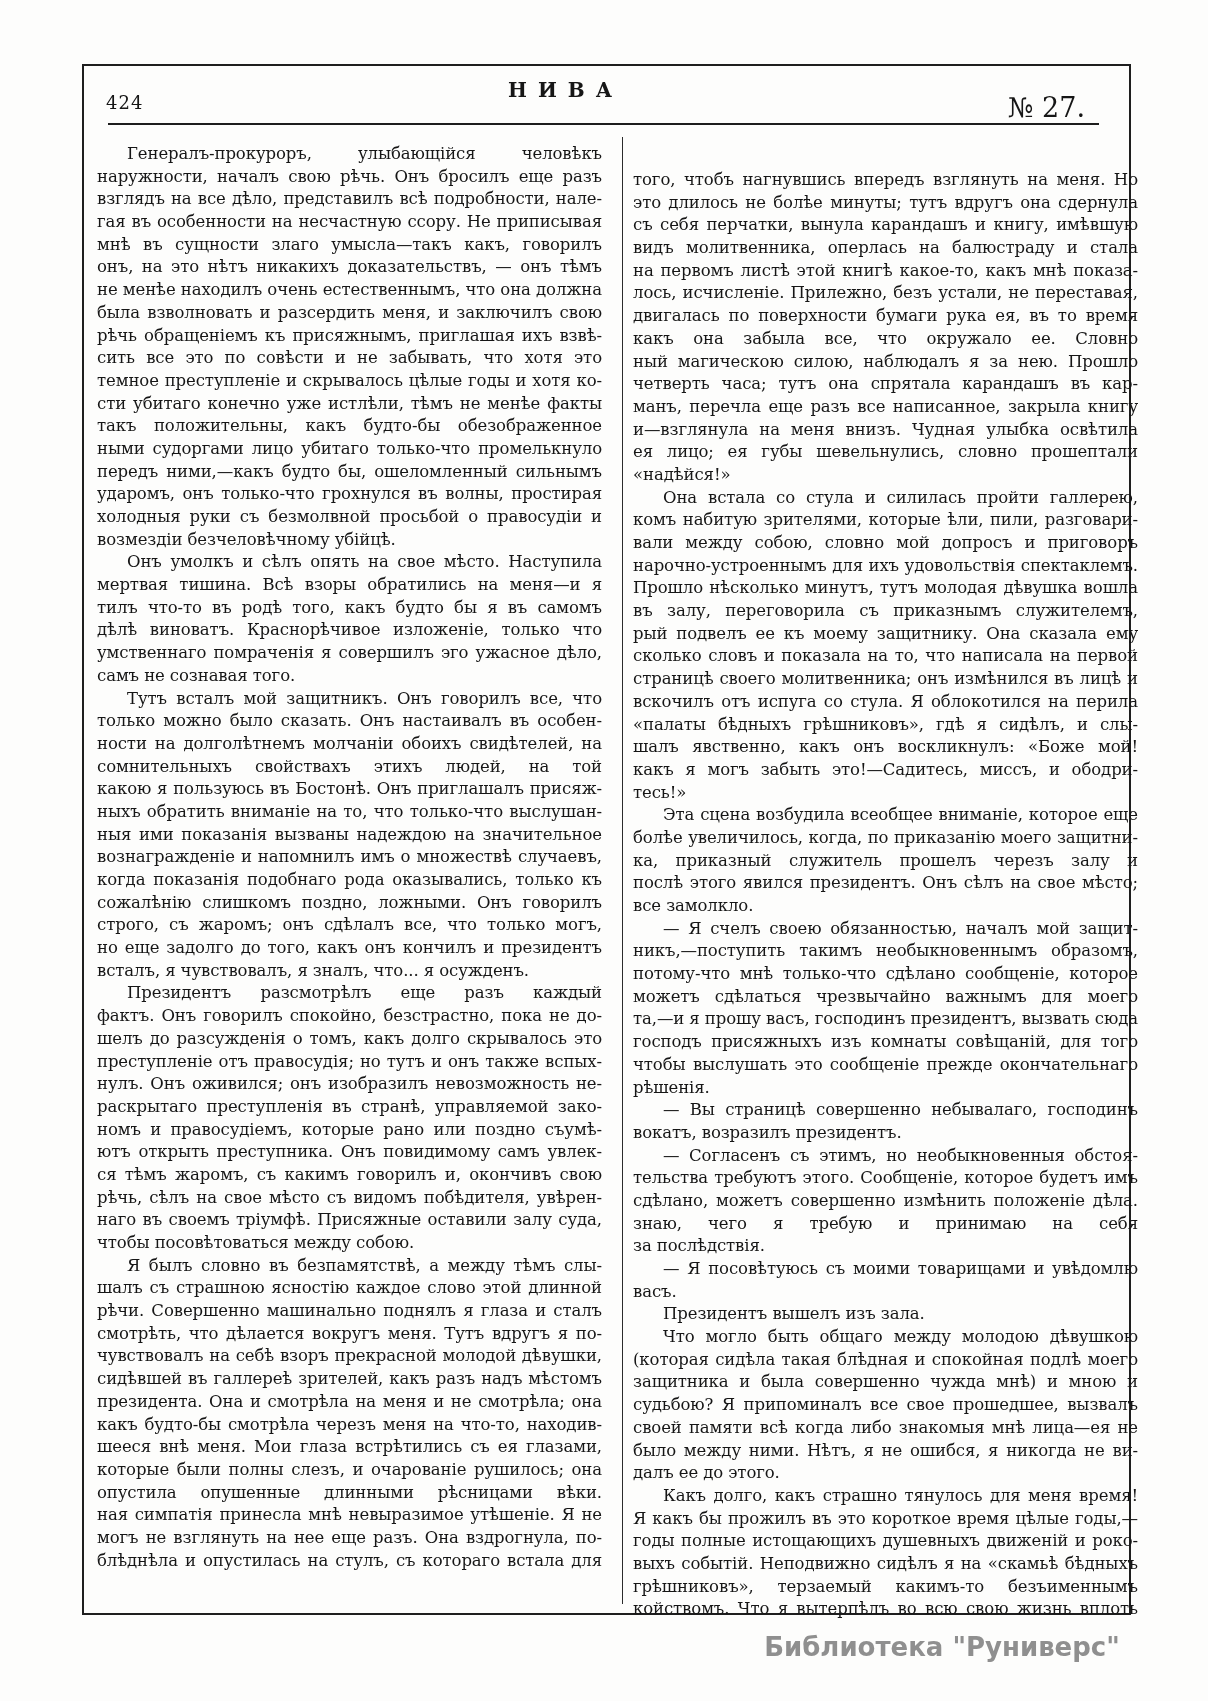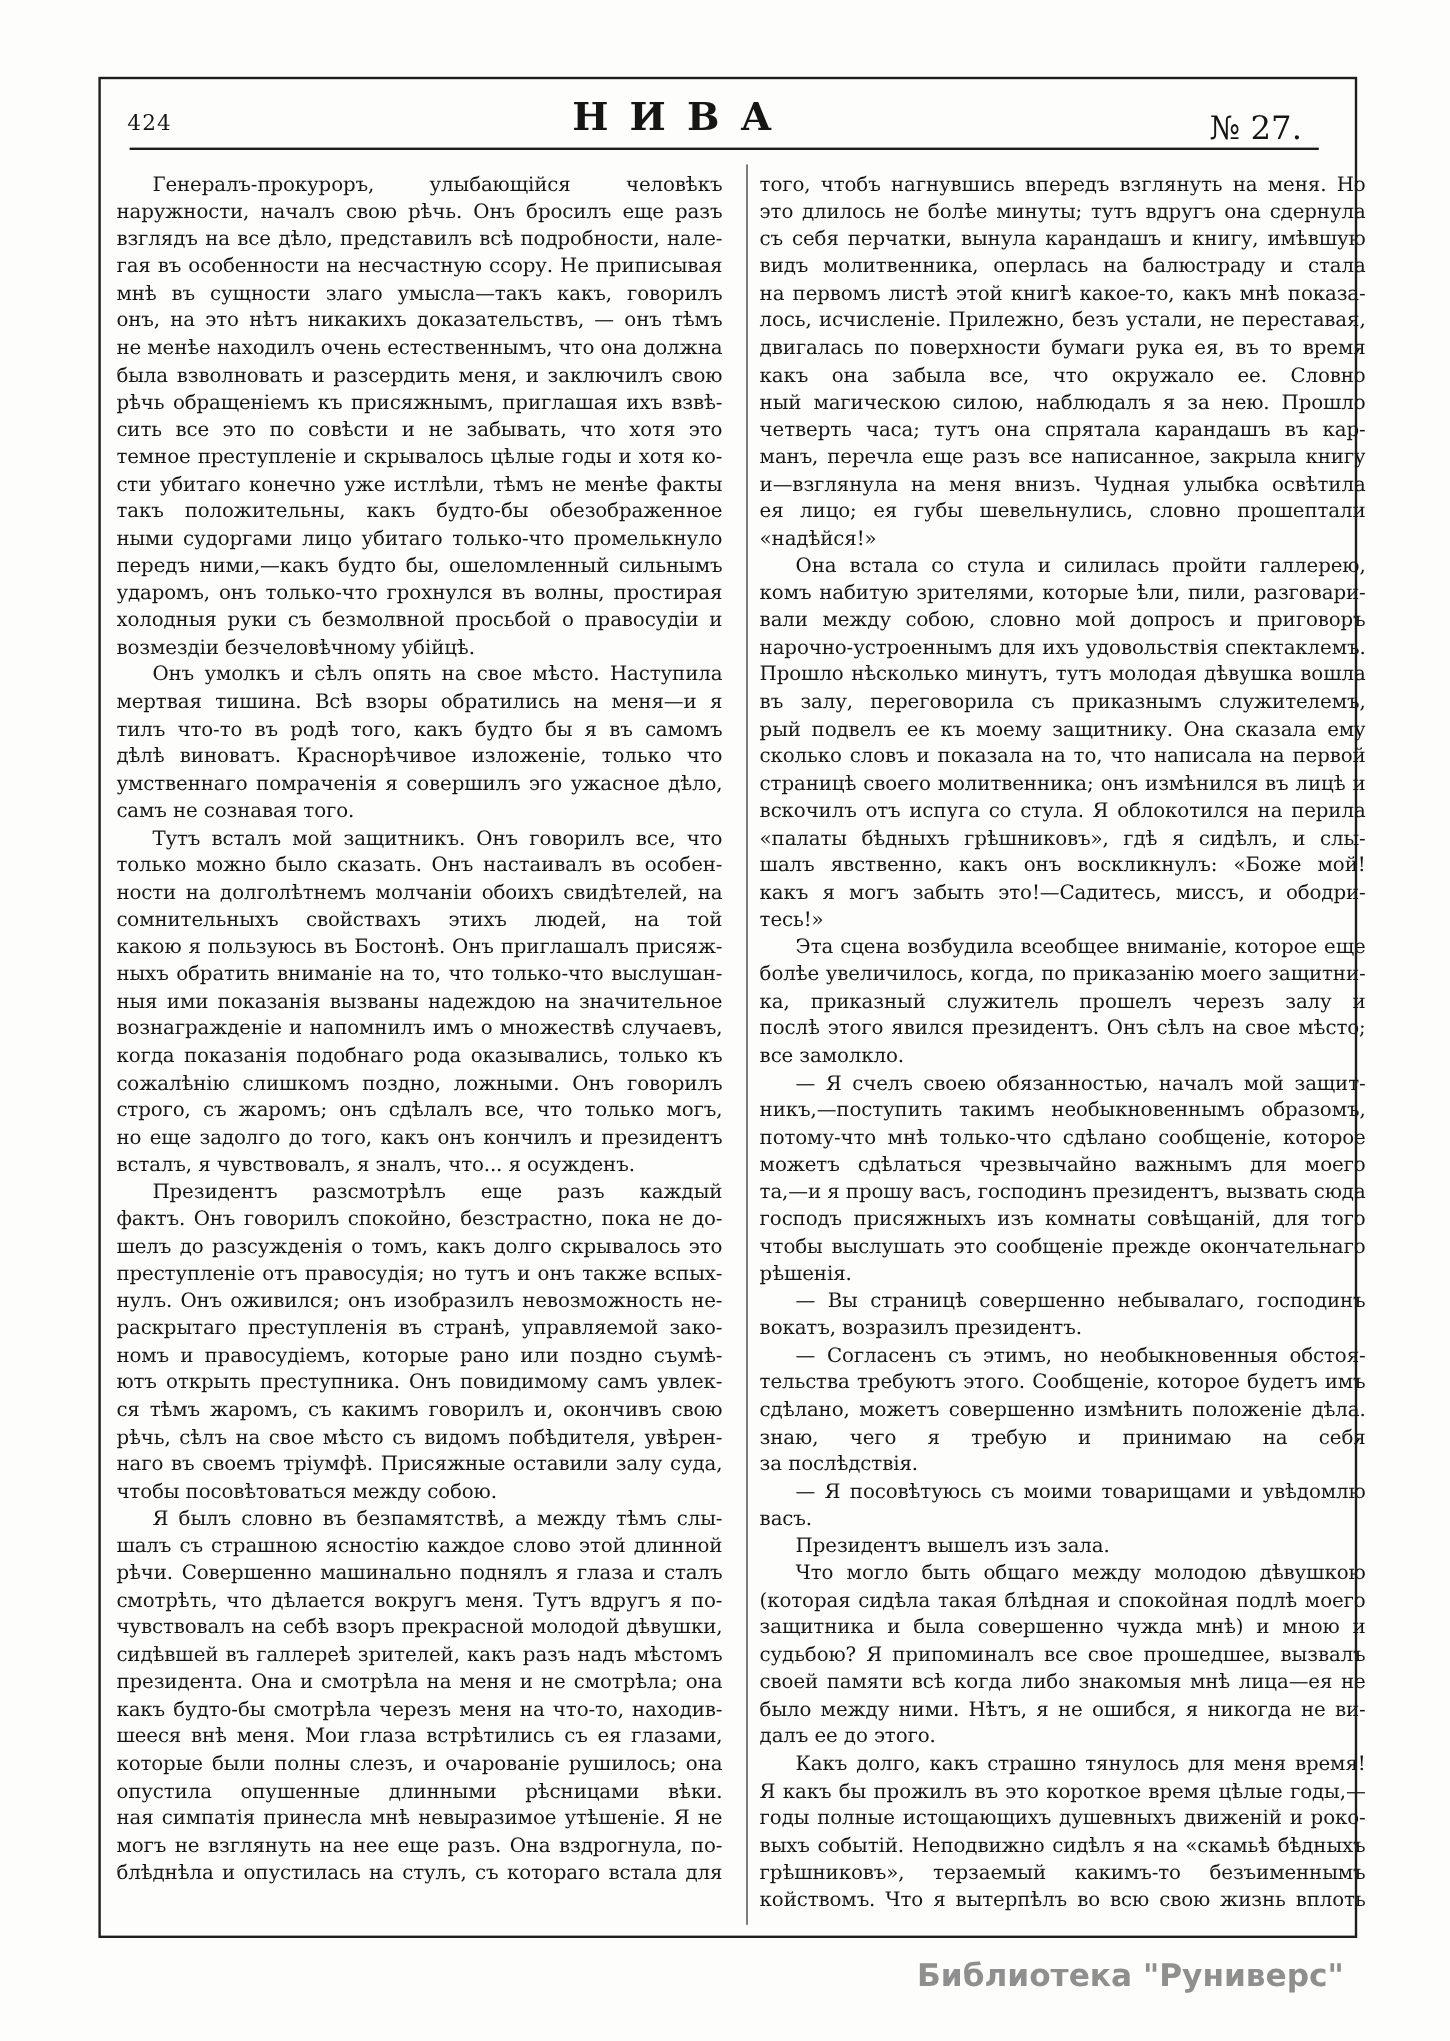--- a/index.html
+++ b/index.html
@@ -23,41 +23,41 @@
     background: #fdfdfc;
     box-sizing: border-box;
   }
   .hdr-pageno {
     position: absolute; left: 22px; top: 26px;
     font-size: 18px; letter-spacing: 1px;
   }
   .hdr-title {
     position: absolute; left: 476px; top: 12px;
     transform: translateX(-50%);
-    font-size: 32px; font-weight: bold;
+    font-size: 20px; font-weight: bold;
     letter-spacing: 0.55em; text-indent: 0.55em;
     white-space: nowrap;
   }
   .hdr-issue {
     position: absolute; right: 44px; top: 26px;
     font-size: 27px;
   }
   .hdr-rule {
     position: absolute; left: 24px; right: 30px; top: 57px;
     height: 2px; background: #1d1d1d;
   }
   .cols {
     position: absolute; left: 13px; top: 77px;
     width: 1023px; height: 1455px;
   }
   .col {
     position: absolute; top: 0; width: 505px; height: 1455px;
   }
   .col.left  { left: 0; }
-  .col.right { left: 536px; }
+  .col.right { left: 536px; margin-top: 26px; }
   .divider {
     position: absolute; left: 525px; top: -6px;
     width: 1px; height: 1467px;
     background: #2b2b2b;
   }
   .ln {
     height: 22.7px; line-height: 22.7px;
     font-size: 16.5px; letter-spacing: -0.1px;
     text-align: justify; text-align-last: justify;
     overflow: hidden; white-space: normal;

